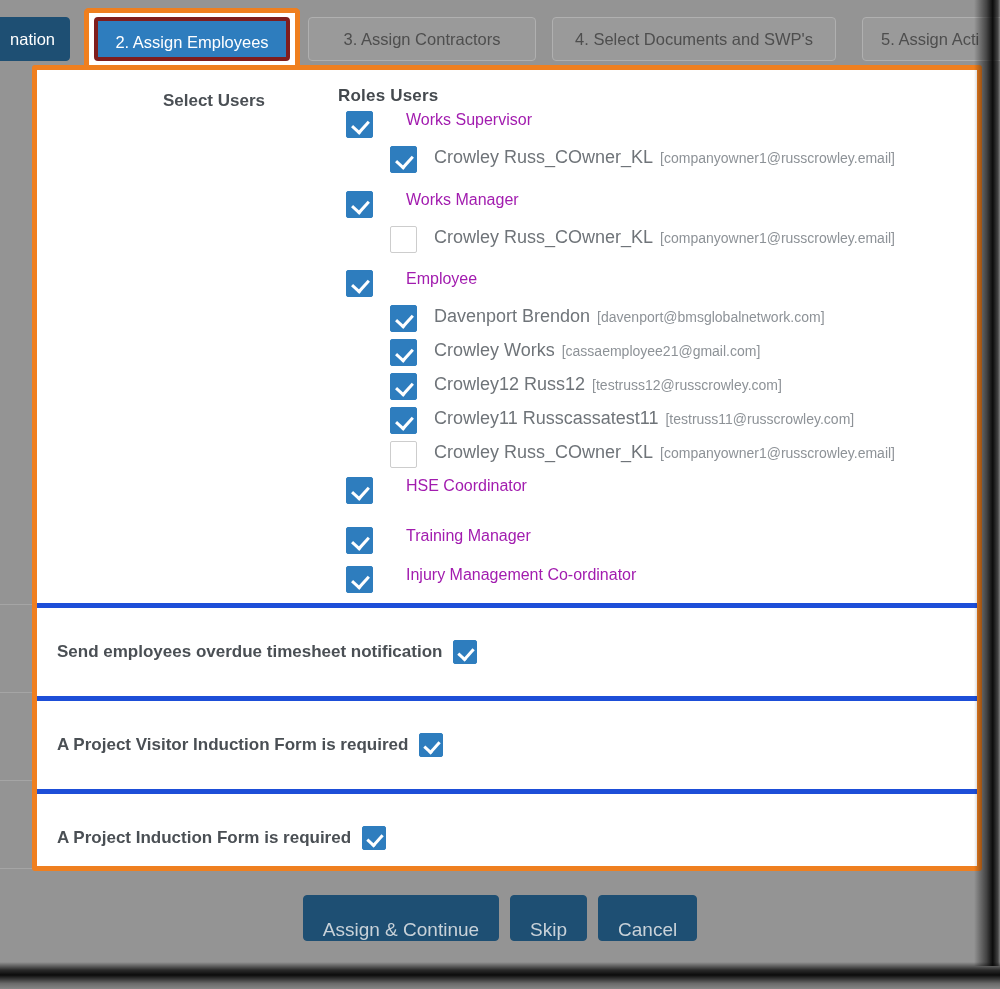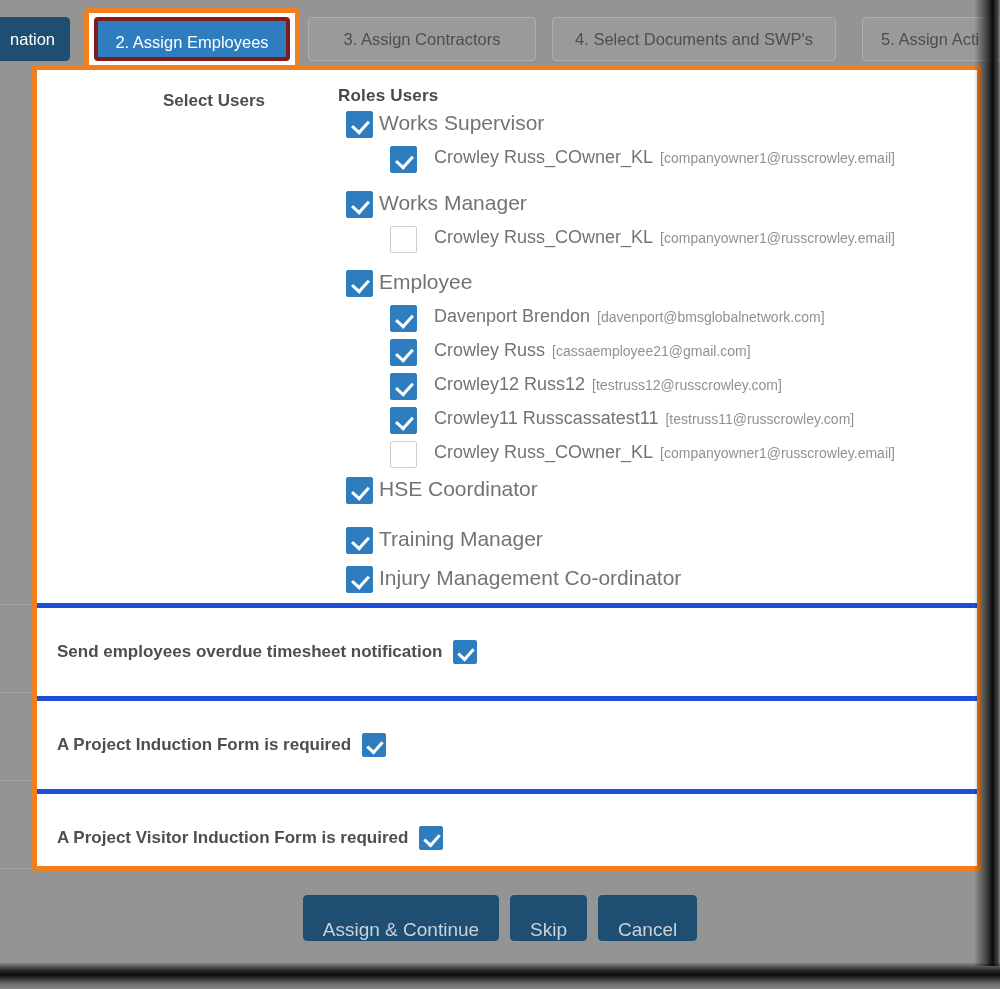--- a/index.html
+++ b/index.html
@@ -171,23 +171,23 @@
     border: solid #ffffff;
     border-width: 0 3px 3px 0;
     transform: rotate(42deg);
   }
 
   .role-row .cb { left: 8px; top: 3px; }
   .user-row .cb { left: 52px; top: 1px; }
 
   .role-label {
     position: absolute;
-    left: 41px; top: 3px;
-    font-size: 21px;
-    color: #737373;
+    left: 68px; top: 3px;
+    font-size: 16px;
+    color: #a21caf;
   }
   .user-name {
     position: absolute;
     left: 96px; top: 2px;
     font-size: 18px;
     color: #6f7479;
     white-space: nowrap;
   }
   .user-email {
     font-size: 14px;
@@ -338,21 +338,21 @@
         </div>
         <div class="user-row">
           <div class="cb on"></div>
           <div class="user-name">
             <span>Davenport Brendon</span><span class="user-email">[davenport@bmsglobalnetwork.com]</span>
           </div>
         </div>
         <div class="user-row">
           <div class="cb on"></div>
           <div class="user-name">
-            <span>Crowley Russ</span><span class="user-email">[cassaemployee21@gmail.com]</span>
+            <span>Crowley Works</span><span class="user-email">[cassaemployee21@gmail.com]</span>
           </div>
         </div>
         <div class="user-row">
           <div class="cb on"></div>
           <div class="user-name">
             <span>Crowley12 Russ12</span><span class="user-email">[testruss12@russcrowley.com]</span>
           </div>
         </div>
         <div class="user-row">
           <div class="cb on"></div>
@@ -389,28 +389,28 @@
 
       <div class="option-row">
         <div class="option-inner">
           <span class="option-label">Send employees overdue timesheet notification</span>
           <span class="option-cb"></span>
         </div>
       </div>
 
       <div class="option-row">
         <div class="option-inner">
-          <span class="option-label">A Project Induction Form is required</span>
+          <span class="option-label">A Project Visitor Induction Form is required</span>
           <span class="option-cb"></span>
         </div>
       </div>
 
       <div class="option-row">
         <div class="option-inner">
-          <span class="option-label">A Project Visitor Induction Form is required</span>
+          <span class="option-label">A Project Induction Form is required</span>
           <span class="option-cb"></span>
         </div>
       </div>
 
     </div>
   </div>
 
   <div id="footer">
     <button class="btn">Assign &amp; Continue</button>
     <button class="btn">Skip</button>

